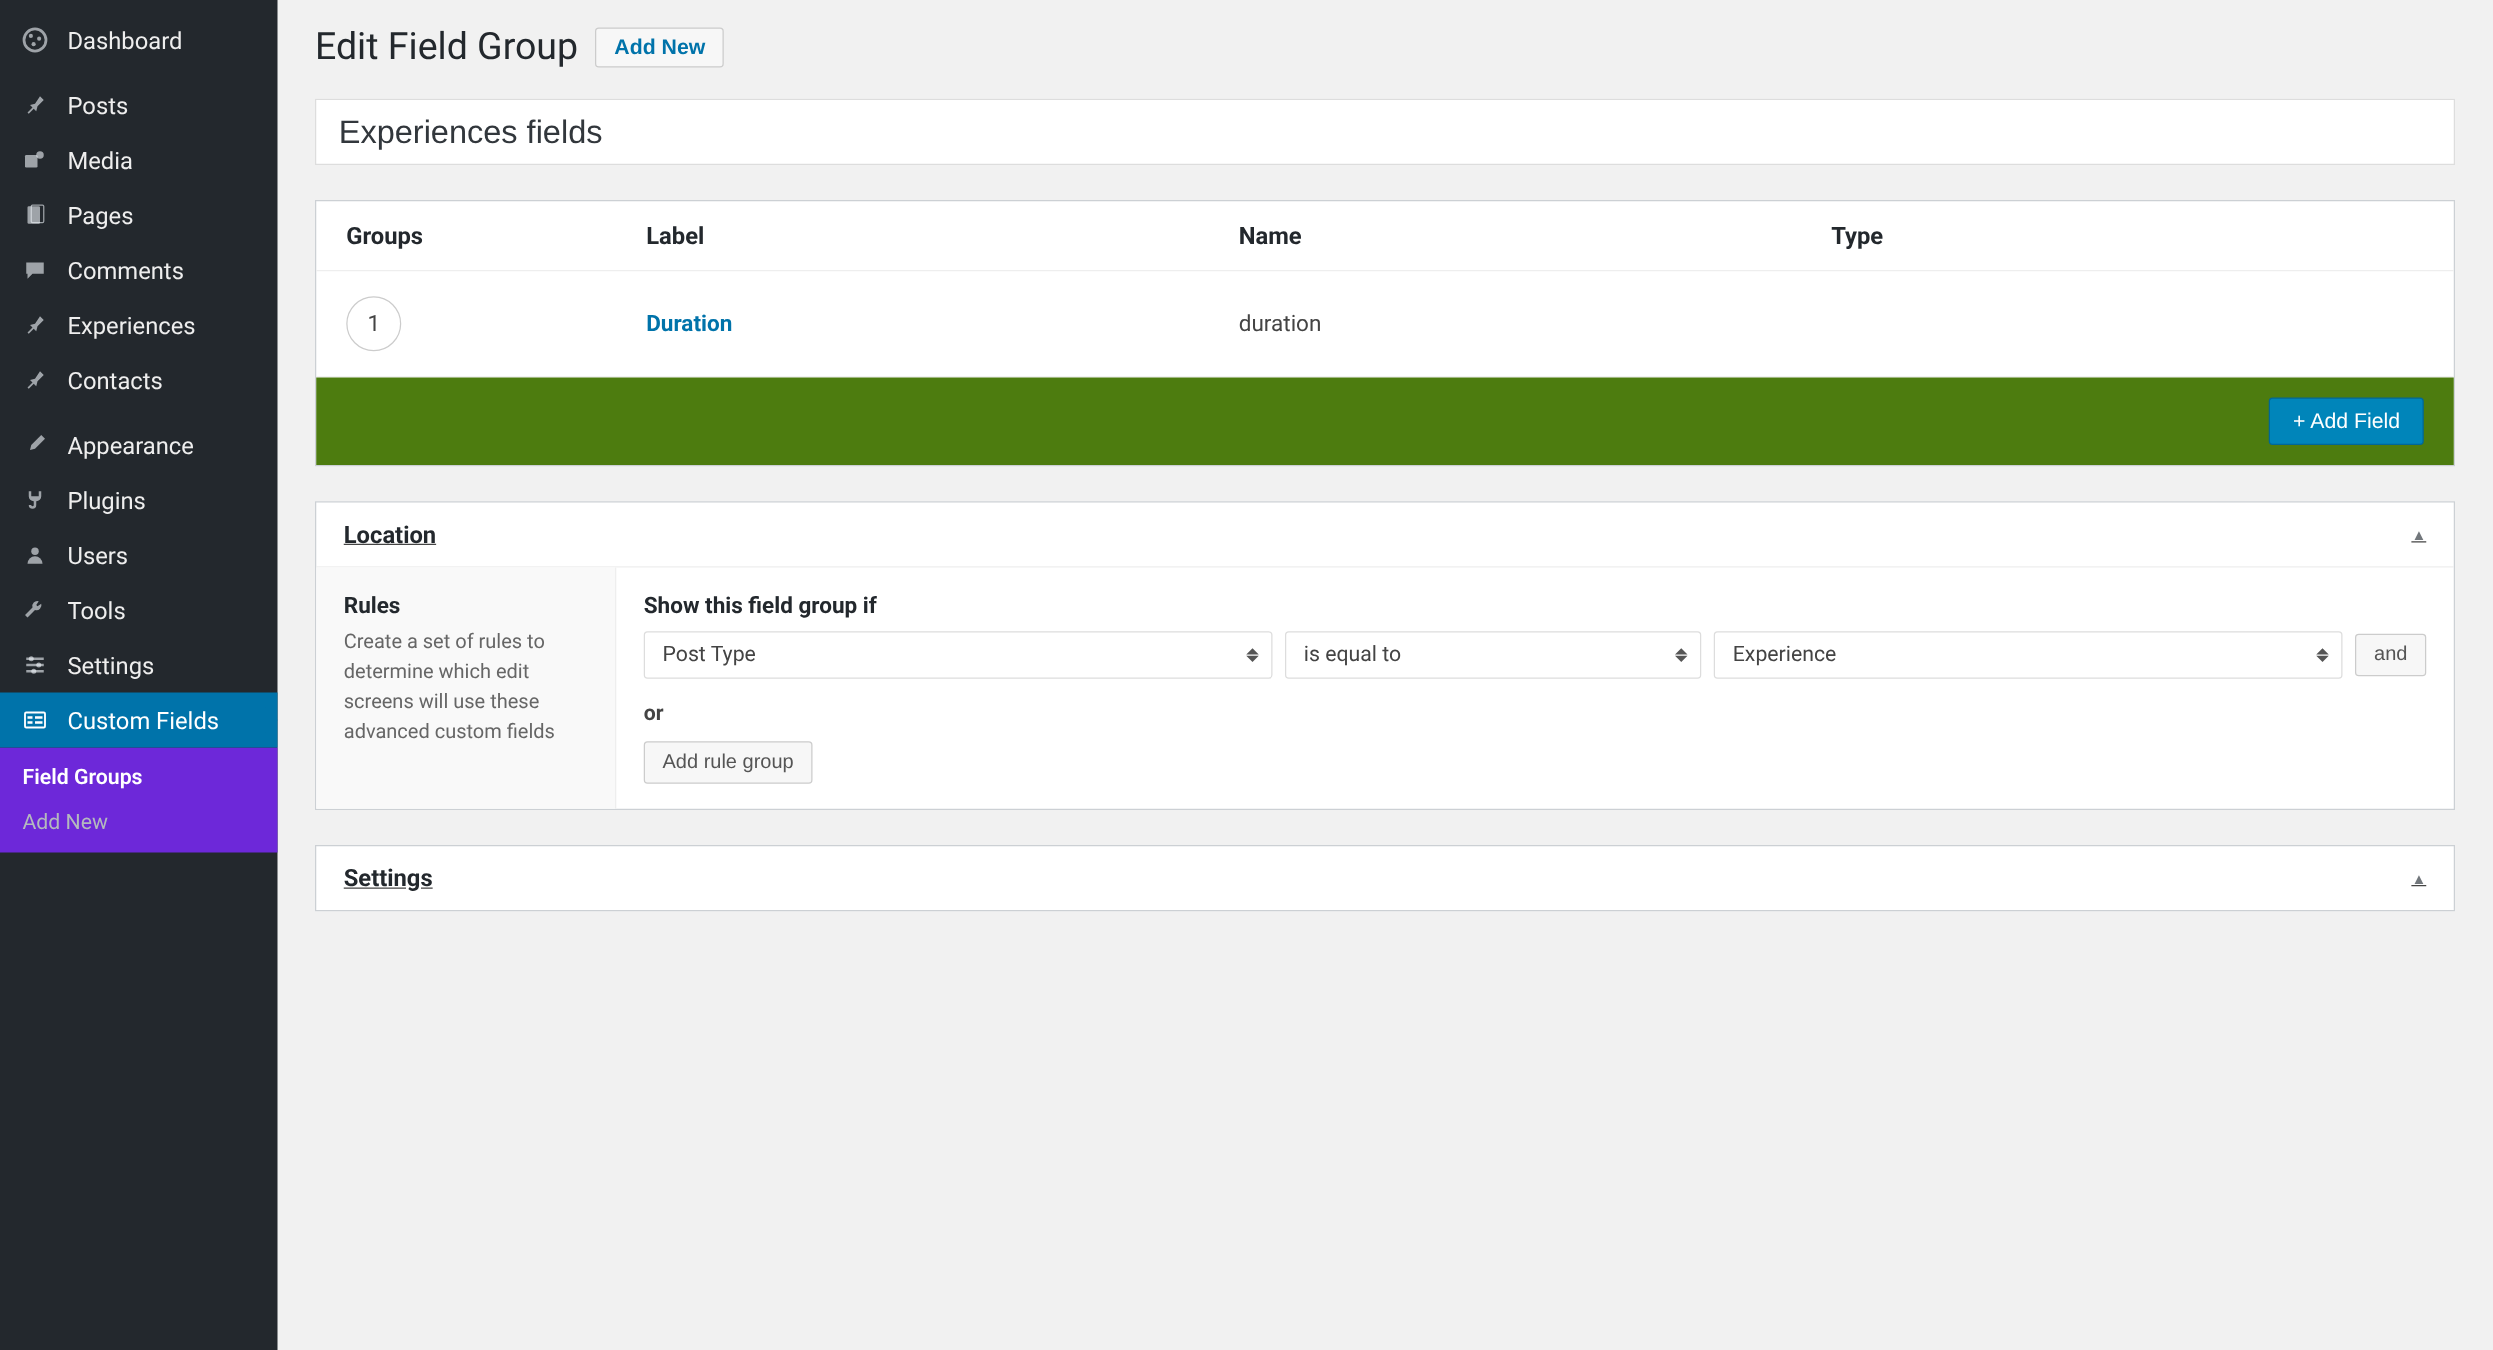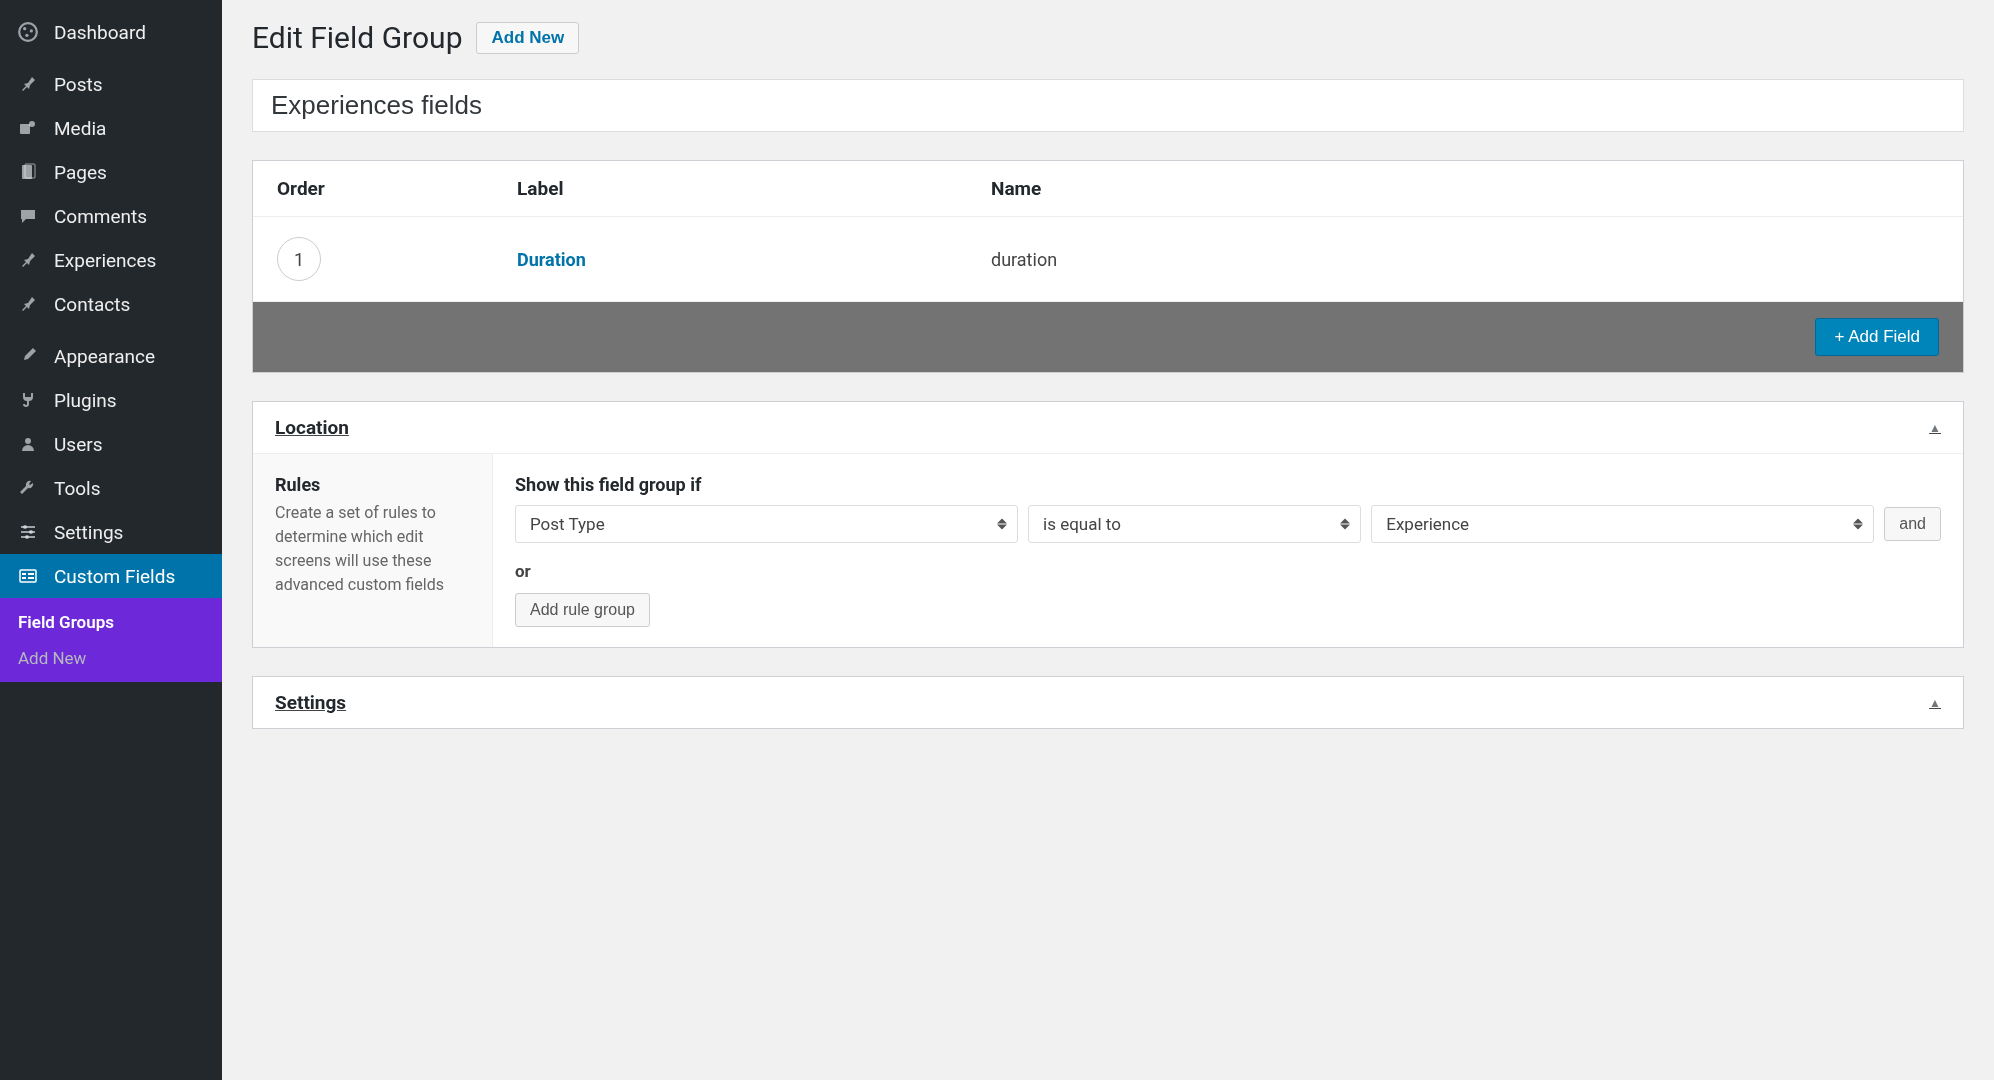--- a/index.html
+++ b/index.html
@@ -119,21 +119,21 @@
 .order-bubble {
   width: 44px; height: 44px;
   border: 1px solid #ccc;
   border-radius: 50%;
   display: inline-flex;
   align-items: center; justify-content: center;
   font-size: 18px; color: #444;
 }
 .field-label-link { color: #0073aa; font-weight: 700; cursor: pointer; }
 .fields-footer {
-  background: #737373;
+  background: #4d7c0f;
   padding: 16px 24px;
   text-align: right;
 }
 .btn-primary {
   background: #0085ba;
   border: 1px solid #006799;
   color: #fff;
   font-size: 17px;
   padding: 8px 18px;
   border-radius: 3px;
@@ -339,23 +339,24 @@
   <div class="content">
     <div class="page-header">
       <h1 class="page-title">Edit Field Group</h1>
       <button class="btn-secondary">Add New</button>
     </div>
 
     <input class="title-input" type="text" value="Experiences fields" style="">
 
     <div class="fields-box">
       <div class="fields-head">
-        <div>Order</div>
+        <div>Groups</div>
         <div>Label</div>
         <div>Name</div>
+        <div>Type</div>
       </div>
       <div class="fields-row">
         <div><span class="order-bubble">1</span></div>
         <div><a class="field-label-link">Duration</a></div>
         <div>duration</div>
       </div>
       <div class="fields-footer">
         <button class="btn-primary">+ Add Field</button>
       </div>
     </div>

